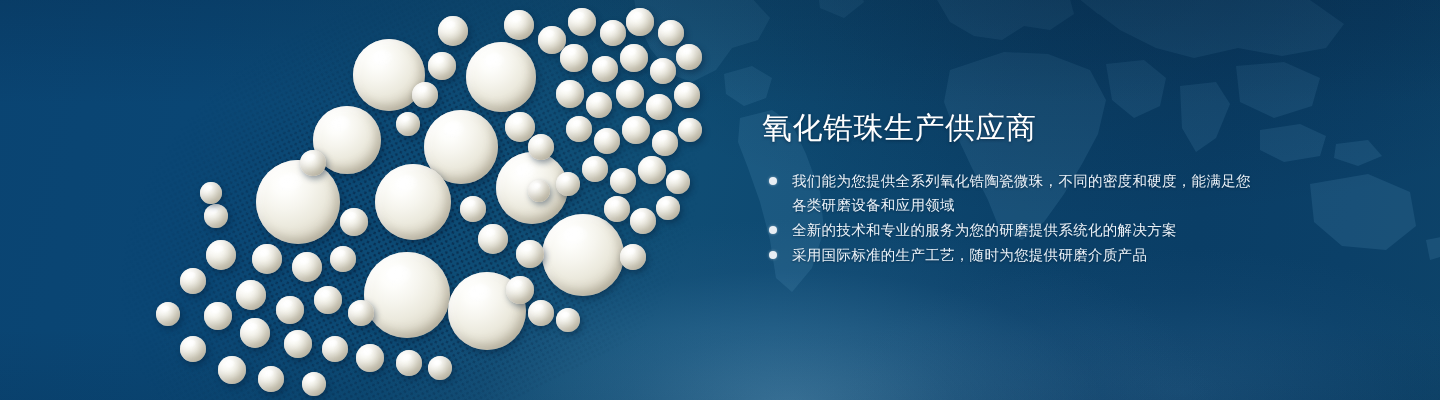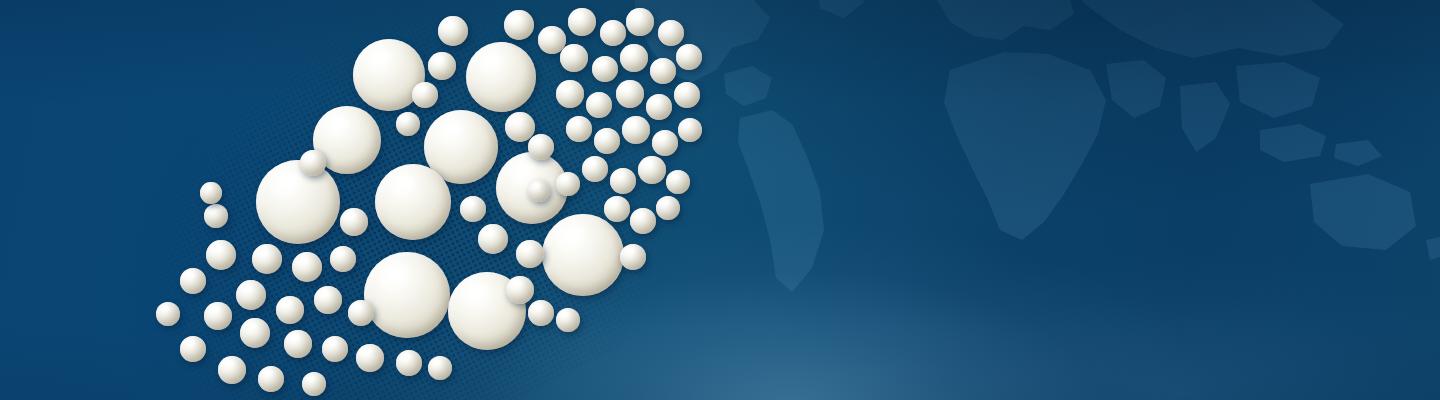--- a/index.html
+++ b/index.html
@@ -275,14 +275,37 @@
     <div class="bead sm" style="left:666px; top:170px; width:24px; height:24px;"></div>
     <div class="bead sm" style="left:604px; top:196px; width:26px; height:26px;"></div>
     <div class="bead sm" style="left:630px; top:208px; width:26px; height:26px;"></div>
     <div class="bead sm" style="left:656px; top:196px; width:24px; height:24px;"></div>
     <div class="bead sm" style="left:556px; top:172px; width:24px; height:24px;"></div>
     <div class="bead sm" style="left:528px; top:180px; width:22px; height:22px;"></div>
     <div class="bead sm" style="left:620px; top:244px; width:26px; height:26px;"></div>
     <div class="bead sm" style="left:556px; top:308px; width:24px; height:24px;"></div>
   </div>
 
+  <div class="content">
+
+    <h1 class="headline">氧化锆珠生产供应商</h1>
+
+    <ul class="bullets">
+
+      <li class="bullet">
+        <span class="bullet-dot"></span>
+        <span class="bullet-text">我们能为您提供全系列氧化锆陶瓷微珠，不同的密度和硬度，能满足您各类研磨设备和应用领域</span>
+      </li>
+
+      <li class="bullet">
+        <span class="bullet-dot"></span>
+        <span class="bullet-text">全新的技术和专业的服务为您的研磨提供系统化的解决方案</span>
+      </li>
+
+      <li class="bullet">
+        <span class="bullet-dot"></span>
+        <span class="bullet-text">采用国际标准的生产工艺，随时为您提供研磨介质产品</span>
+      </li>
+
+    </ul>
+  </div>
 
 </div>
 
 </body></html>

